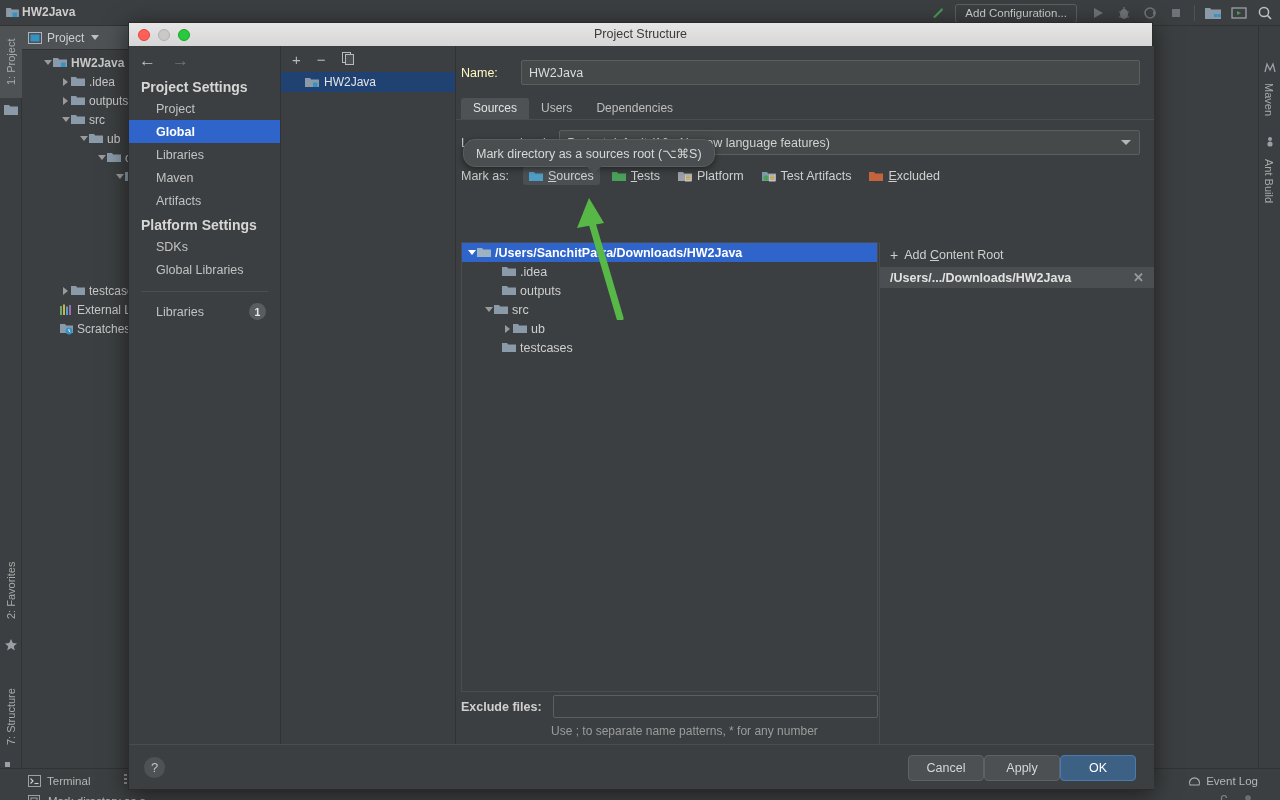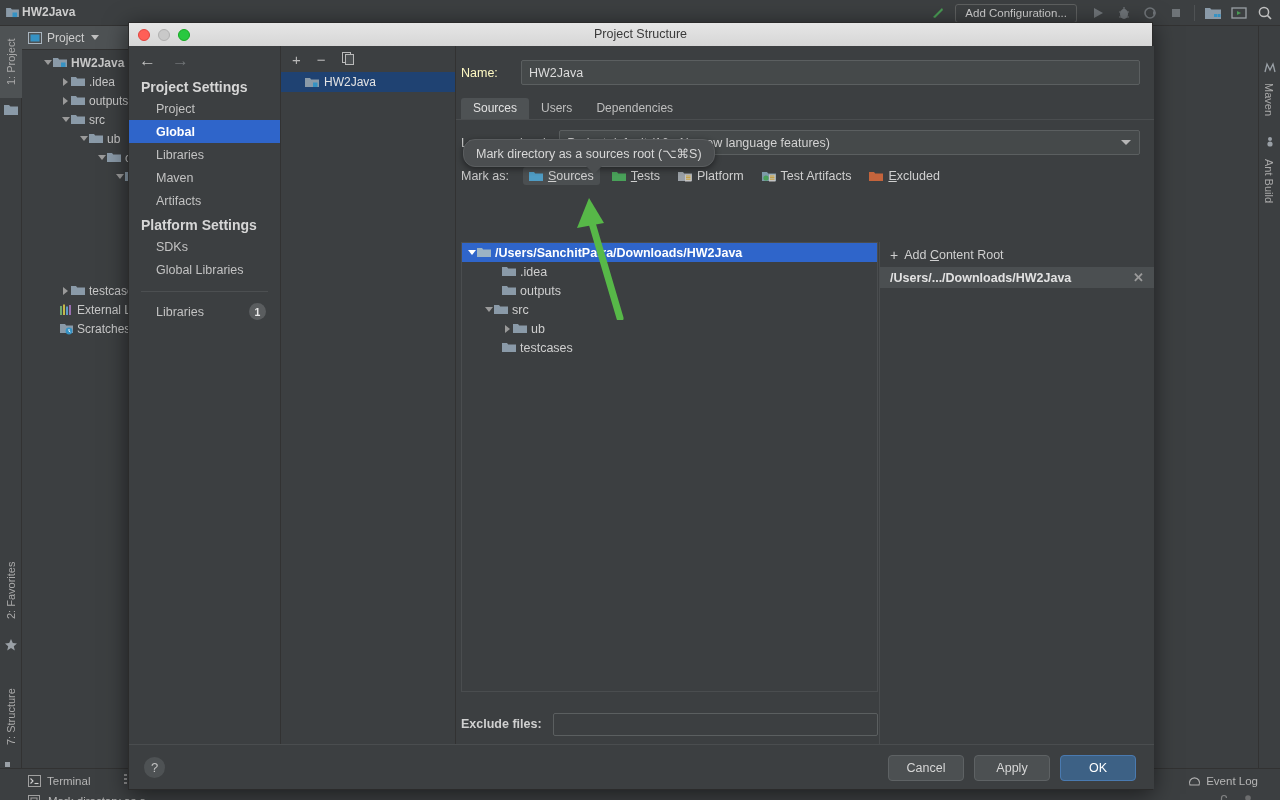--- a/index.html
+++ b/index.html
@@ -206,21 +206,21 @@
   
   .dlgfoot {
     position: absolute; left: 0; bottom: 0; width: 1025px; height: 45px;
     background: #3c3f41; border-top: 1px solid #4a4d4f;
   }
   .helpbtn {
     position: absolute; left: 15px; top: 12px; width: 21px; height: 21px;
     border-radius: 50%; background: #4e5254; color: #c2c2c2; font-size: 13px;
     display: flex; align-items: center; justify-content: center;
   }
-  .footbtns { position: absolute; right: 18px; top: 10px; display: flex; gap: 10px; }
+  .footbtns { position: absolute; right: 18px; top: 10px; display: flex; }
   .btn {
     min-width: 76px; height: 26px; border-radius: 4px; font-size: 12.5px;
     display: flex; align-items: center; justify-content: center;
     background: #4c5052; border: 1px solid #5e6264; color: #d6d6d6;
   }
   .btn.primary { background: #3d6185; border-color: #4a7ab0; color: #ffffff; }
 
   
   .tooltip {
     position: absolute; left: 439px; top: 139px; height: 28px;
@@ -698,20 +698,21 @@
             <span class="xclose">✕</span>
           </div>
         </div>
 
         <div class="excl">
           <div class="exclrow">
             <span class="excllbl">Exclude files:</span>
             <span class="exclinput"></span>
           </div>
           <div class="exclhint">
+            <div>Use ; to separate name patterns, * for any number</div>
             <div>of symbols, ? for one.</div>
           </div>
         </div>
       </div>
     </div>
 
     <div class="dlgfoot">
       <div class="helpbtn">?</div>
       <div class="footbtns">
         <div class="btn">Cancel</div>

